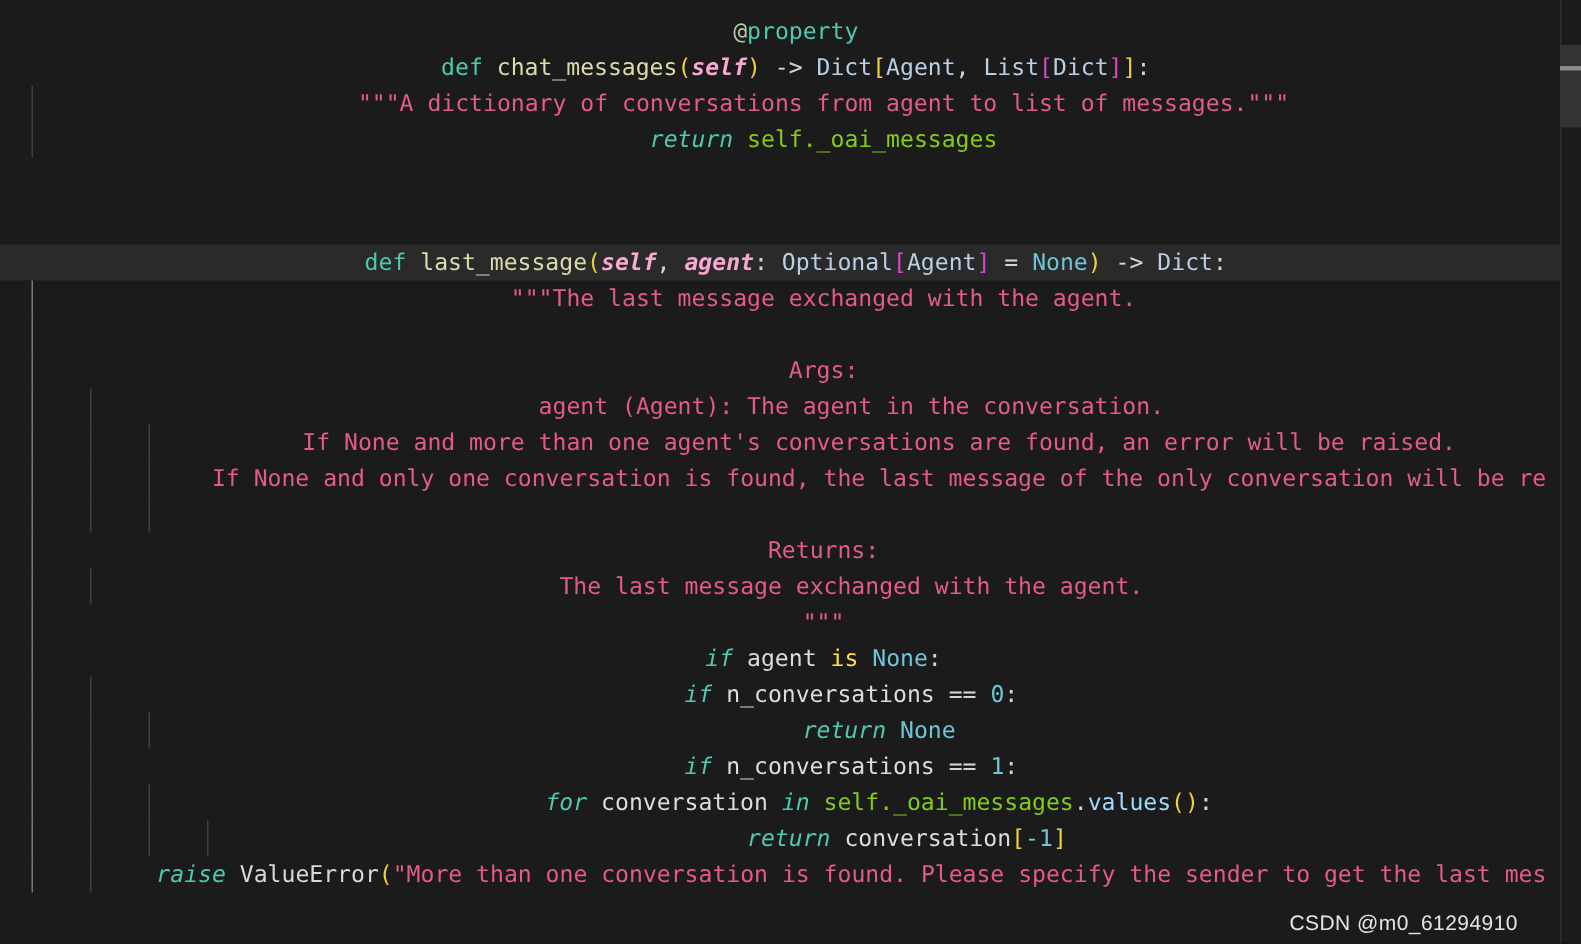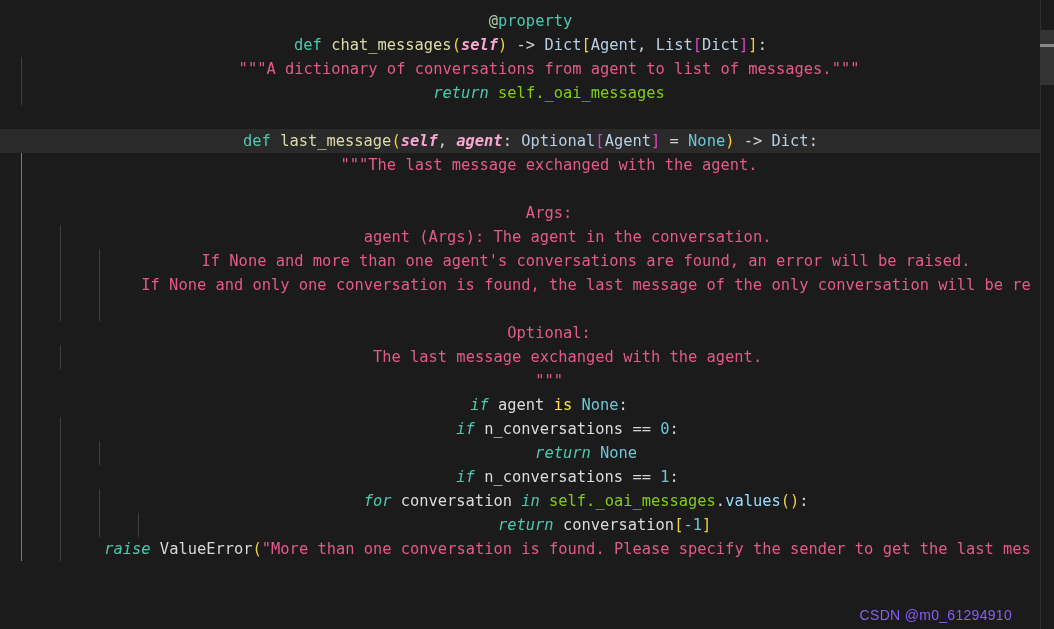--- a/index.html
+++ b/index.html
@@ -36,20 +36,21 @@
     white-space: pre;
     font-size: 15.4px;
     letter-spacing: 0px;
     color: #d4d4d4;
     padding-left: 21px;
     box-sizing: border-box;
   }
   .line.active {
     background: #2a2a2a;
     width: 1040px;
+    margin-top: 34px;
   }
   
   .guide {
     position: absolute;
     top: 0;
     width: 1px;
     height: 24px;
     background: #3f3f3f;
   }
   .guide.active {
@@ -101,21 +102,21 @@
     width: 14px;
     height: 3px;
     background: #8a8a8a;
   }
   .watermark {
     position: absolute;
     right: 42px;
     bottom: 6px;
     font-family: "Liberation Sans", sans-serif;
     font-size: 14px;
-    color: #8b5cf6;
+    color: #e5e5e5;
     letter-spacing: 0.3px;
   }
   .top-strip {
     position: absolute;
     left: 0; top: 0;
     width: 1040px;
     height: 9px;
     background: #1b1b1b;
   }
 </style>
@@ -140,29 +141,29 @@
       <div class="line"></div>
 
       <div class="line active"><span class="kwp">def</span> <span class="fndef">last_message</span><span class="b1">(</span><span class="param">self</span><span class="op">,</span> <span class="param">agent</span><span class="op">:</span> <span class="type">Optional</span><span class="b2">[</span><span class="type">Agent</span><span class="b2">]</span> <span class="op">=</span> <span class="num">None</span><span class="b1">)</span> <span class="op">-&gt;</span> <span class="type">Dict</span><span class="op">:</span></div>
 
       <div class="line"><span class="guide active" style="left:21px"></span><span class="str">    """The last message exchanged with the agent.</span></div>
 
       <div class="line"><span class="guide active" style="left:21px"></span></div>
 
       <div class="line"><span class="guide active" style="left:21px"></span><span class="str">    Args:</span></div>
 
-      <div class="line"><span class="guide active" style="left:21px"></span><span class="guide" style="left:60px"></span><span class="str">        agent (Args): The agent in the conversation.</span></div>
+      <div class="line"><span class="guide active" style="left:21px"></span><span class="guide" style="left:60px"></span><span class="str">        agent (Agent): The agent in the conversation.</span></div>
 
       <div class="line"><span class="guide active" style="left:21px"></span><span class="guide" style="left:60px"></span><span class="guide" style="left:99px"></span><span class="str">            If None and more than one agent's conversations are found, an error will be raised.</span></div>
 
       <div class="line"><span class="guide active" style="left:21px"></span><span class="guide" style="left:60px"></span><span class="guide" style="left:99px"></span><span class="str">            If None and only one conversation is found, the last message of the only conversation will be re</span></div>
 
       <div class="line"><span class="guide active" style="left:21px"></span><span class="guide" style="left:60px"></span><span class="guide" style="left:99px"></span></div>
 
-      <div class="line"><span class="guide active" style="left:21px"></span><span class="str">    Optional:</span></div>
+      <div class="line"><span class="guide active" style="left:21px"></span><span class="str">    Returns:</span></div>
 
       <div class="line"><span class="guide active" style="left:21px"></span><span class="guide" style="left:60px"></span><span class="str">        The last message exchanged with the agent.</span></div>
 
       <div class="line"><span class="guide active" style="left:21px"></span><span class="str">    """</span></div>
 
       <div class="line"><span class="guide active" style="left:21px"></span>    <span class="kw">if</span> <span class="var">agent</span> <span class="kw" style="font-style:normal;color:#fde047">is</span> <span class="num">None</span><span class="op">:</span></div>
 
 
       <div class="line"><span class="guide active" style="left:21px"></span><span class="guide" style="left:60px"></span>        <span class="kw">if</span> <span class="var">n_conversations</span> <span class="op">==</span> <span class="num">0</span><span class="op">:</span></div>
 

